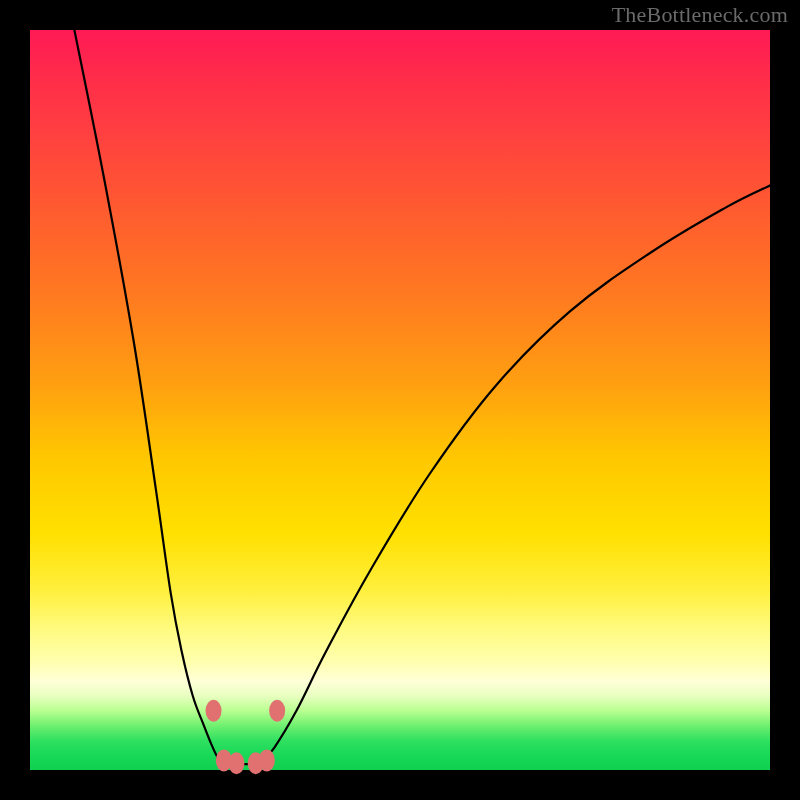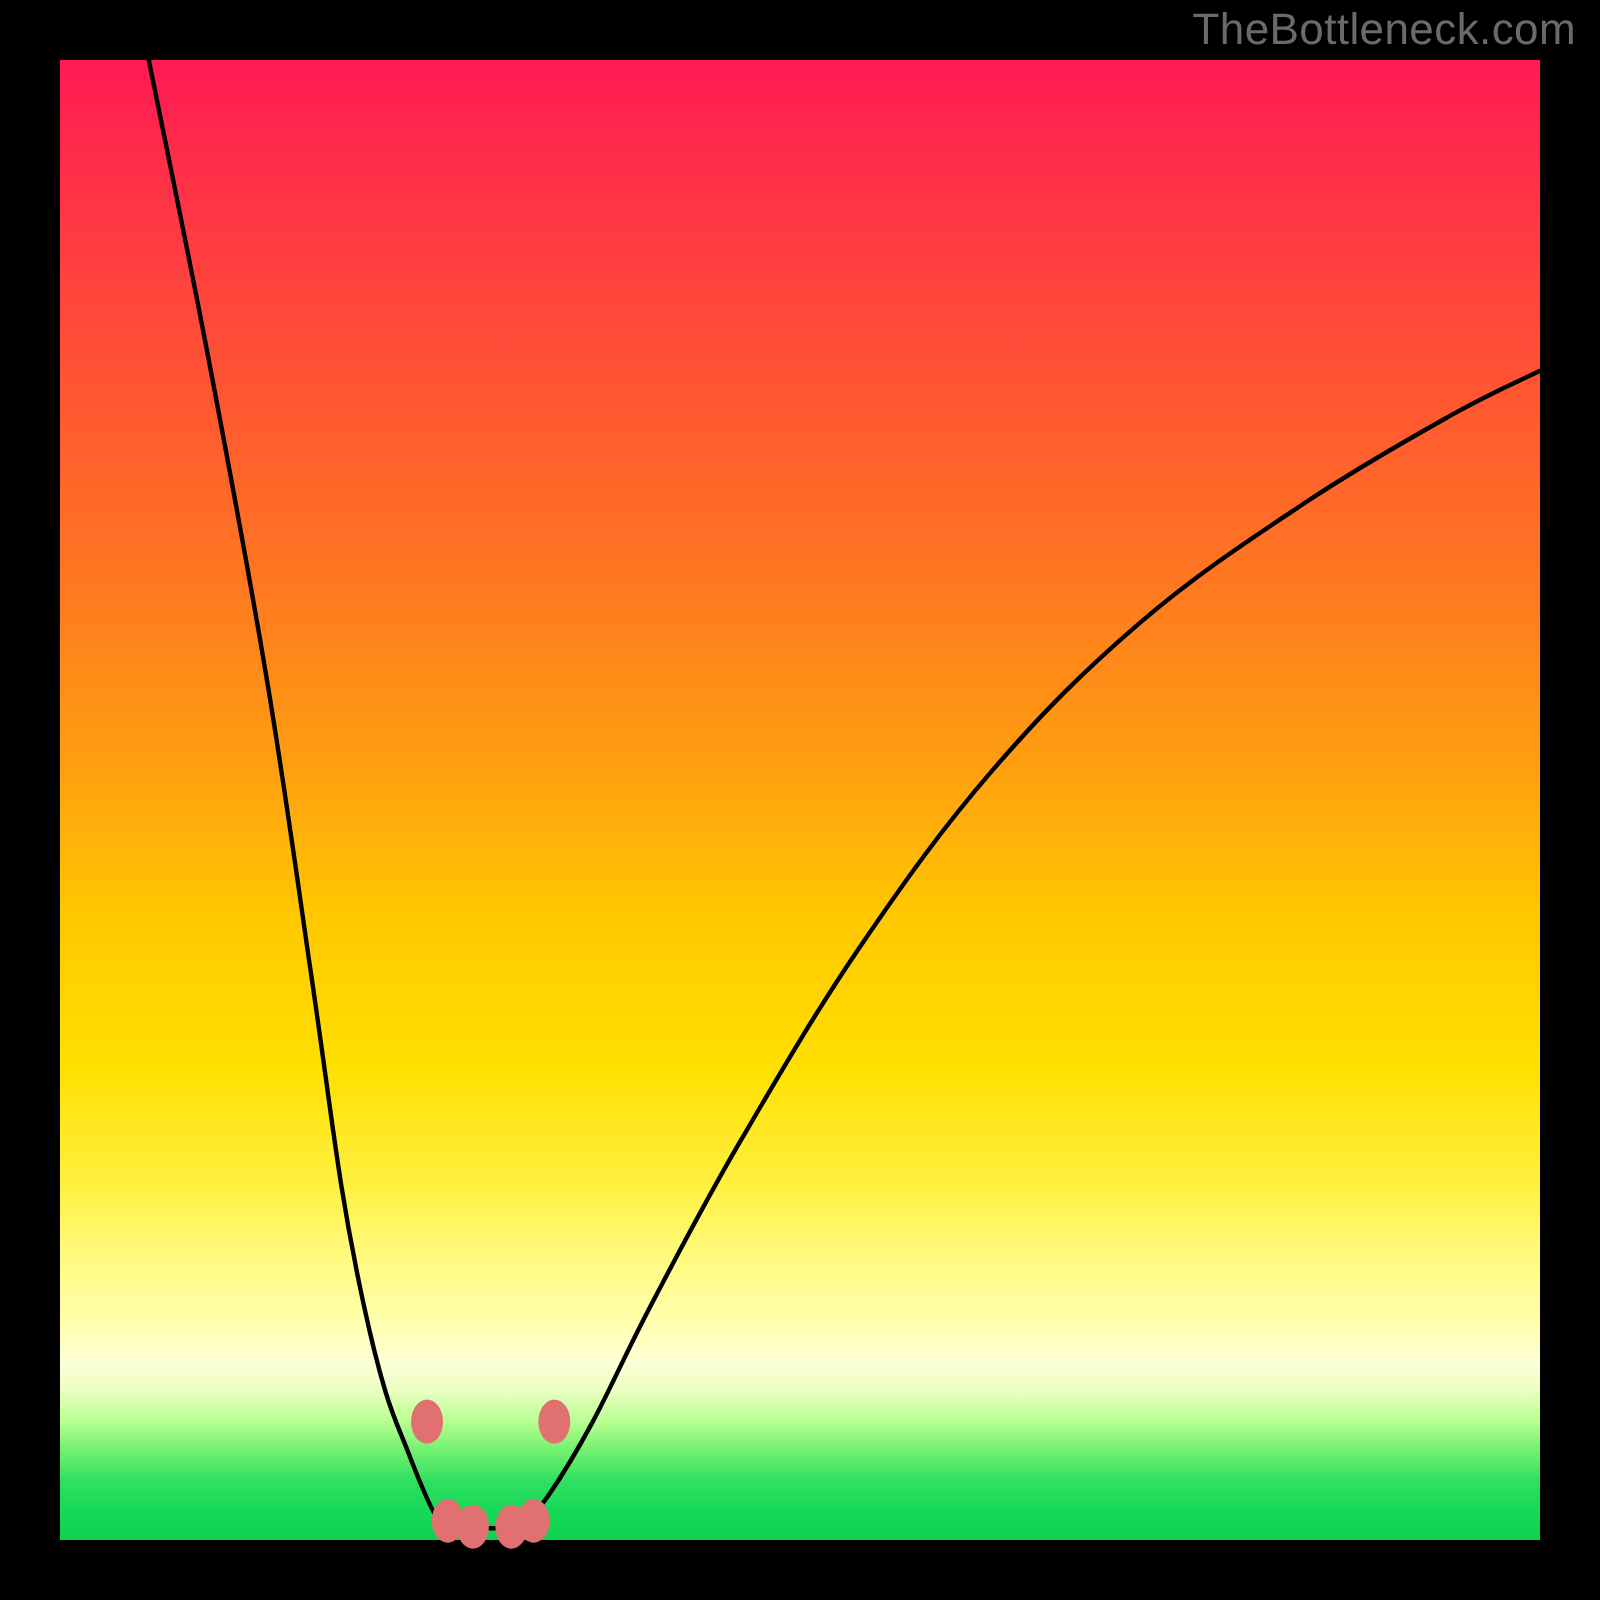--- a/index.html
+++ b/index.html
@@ -47,20 +47,21 @@
     );
   }
   .watermark {
     position: absolute;
     top: 2px;
     right: 12px;
     color: #6a6a6a;
     font-size: 22px;
     letter-spacing: 0.2px;
     user-select: none;
+    font-family: Liberation Serif, serif;
   }
   svg.curves {
     position: absolute;
     left: 0;
     top: 0;
     width: 740px;
     height: 740px;
     overflow: visible;
   }
   .marker {

